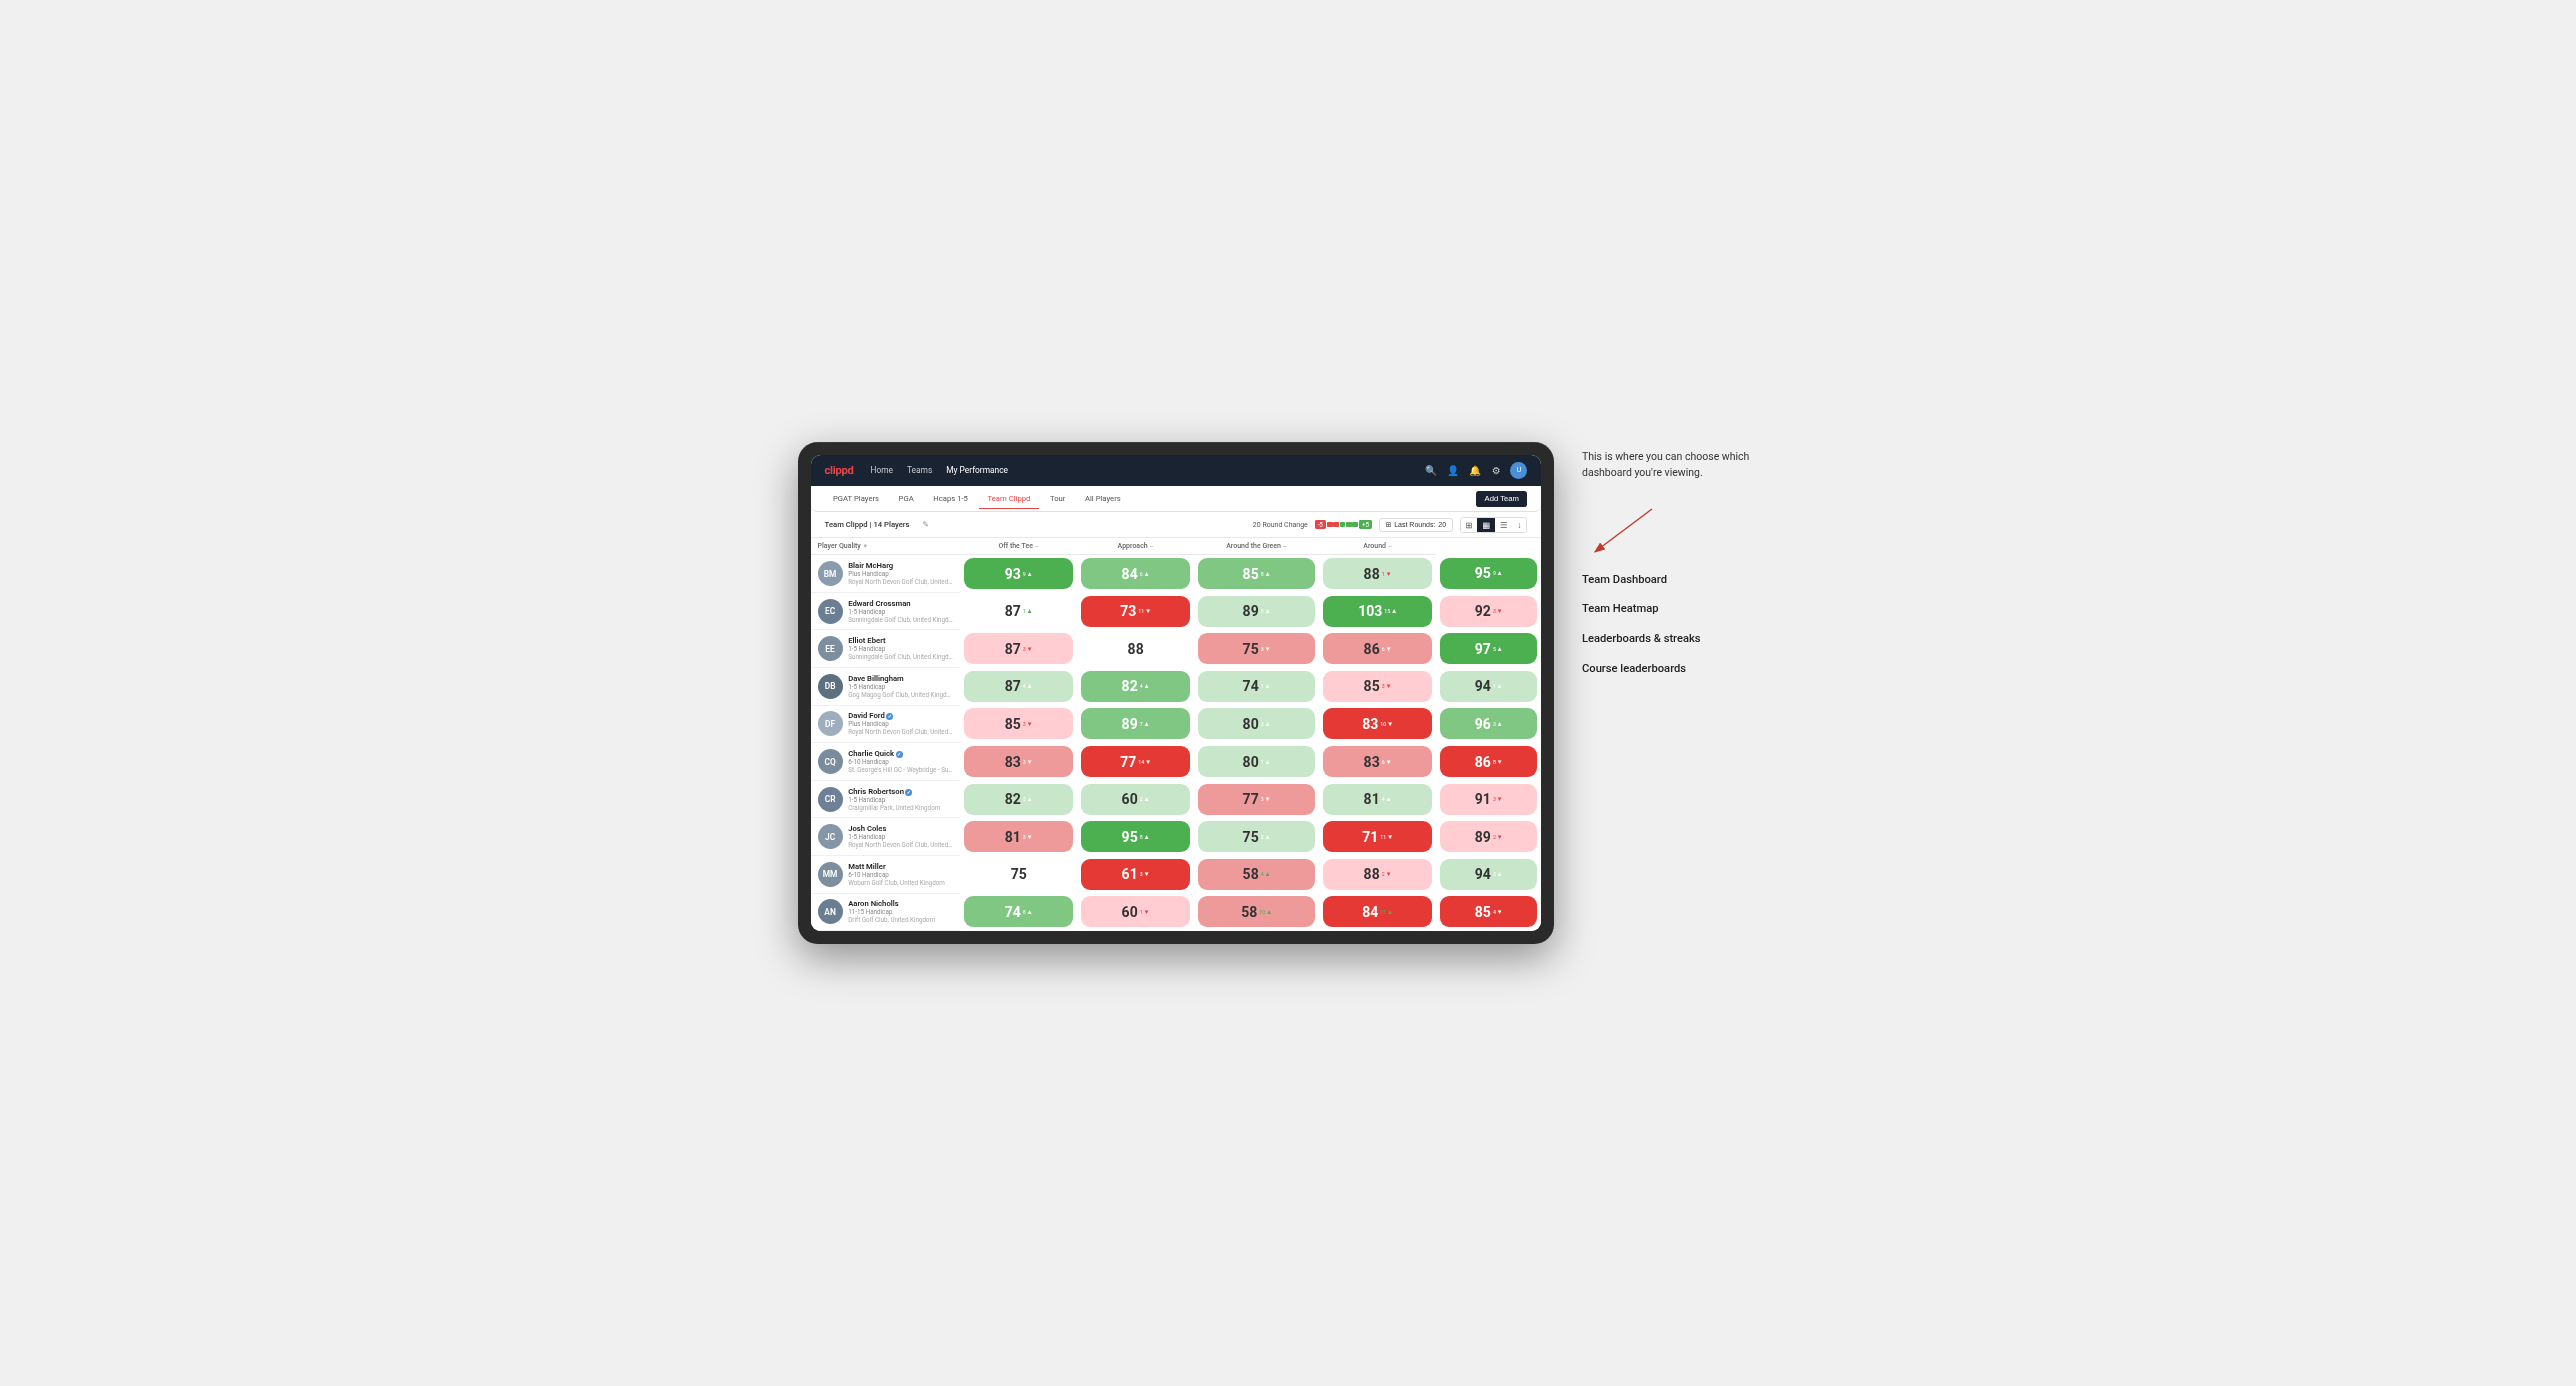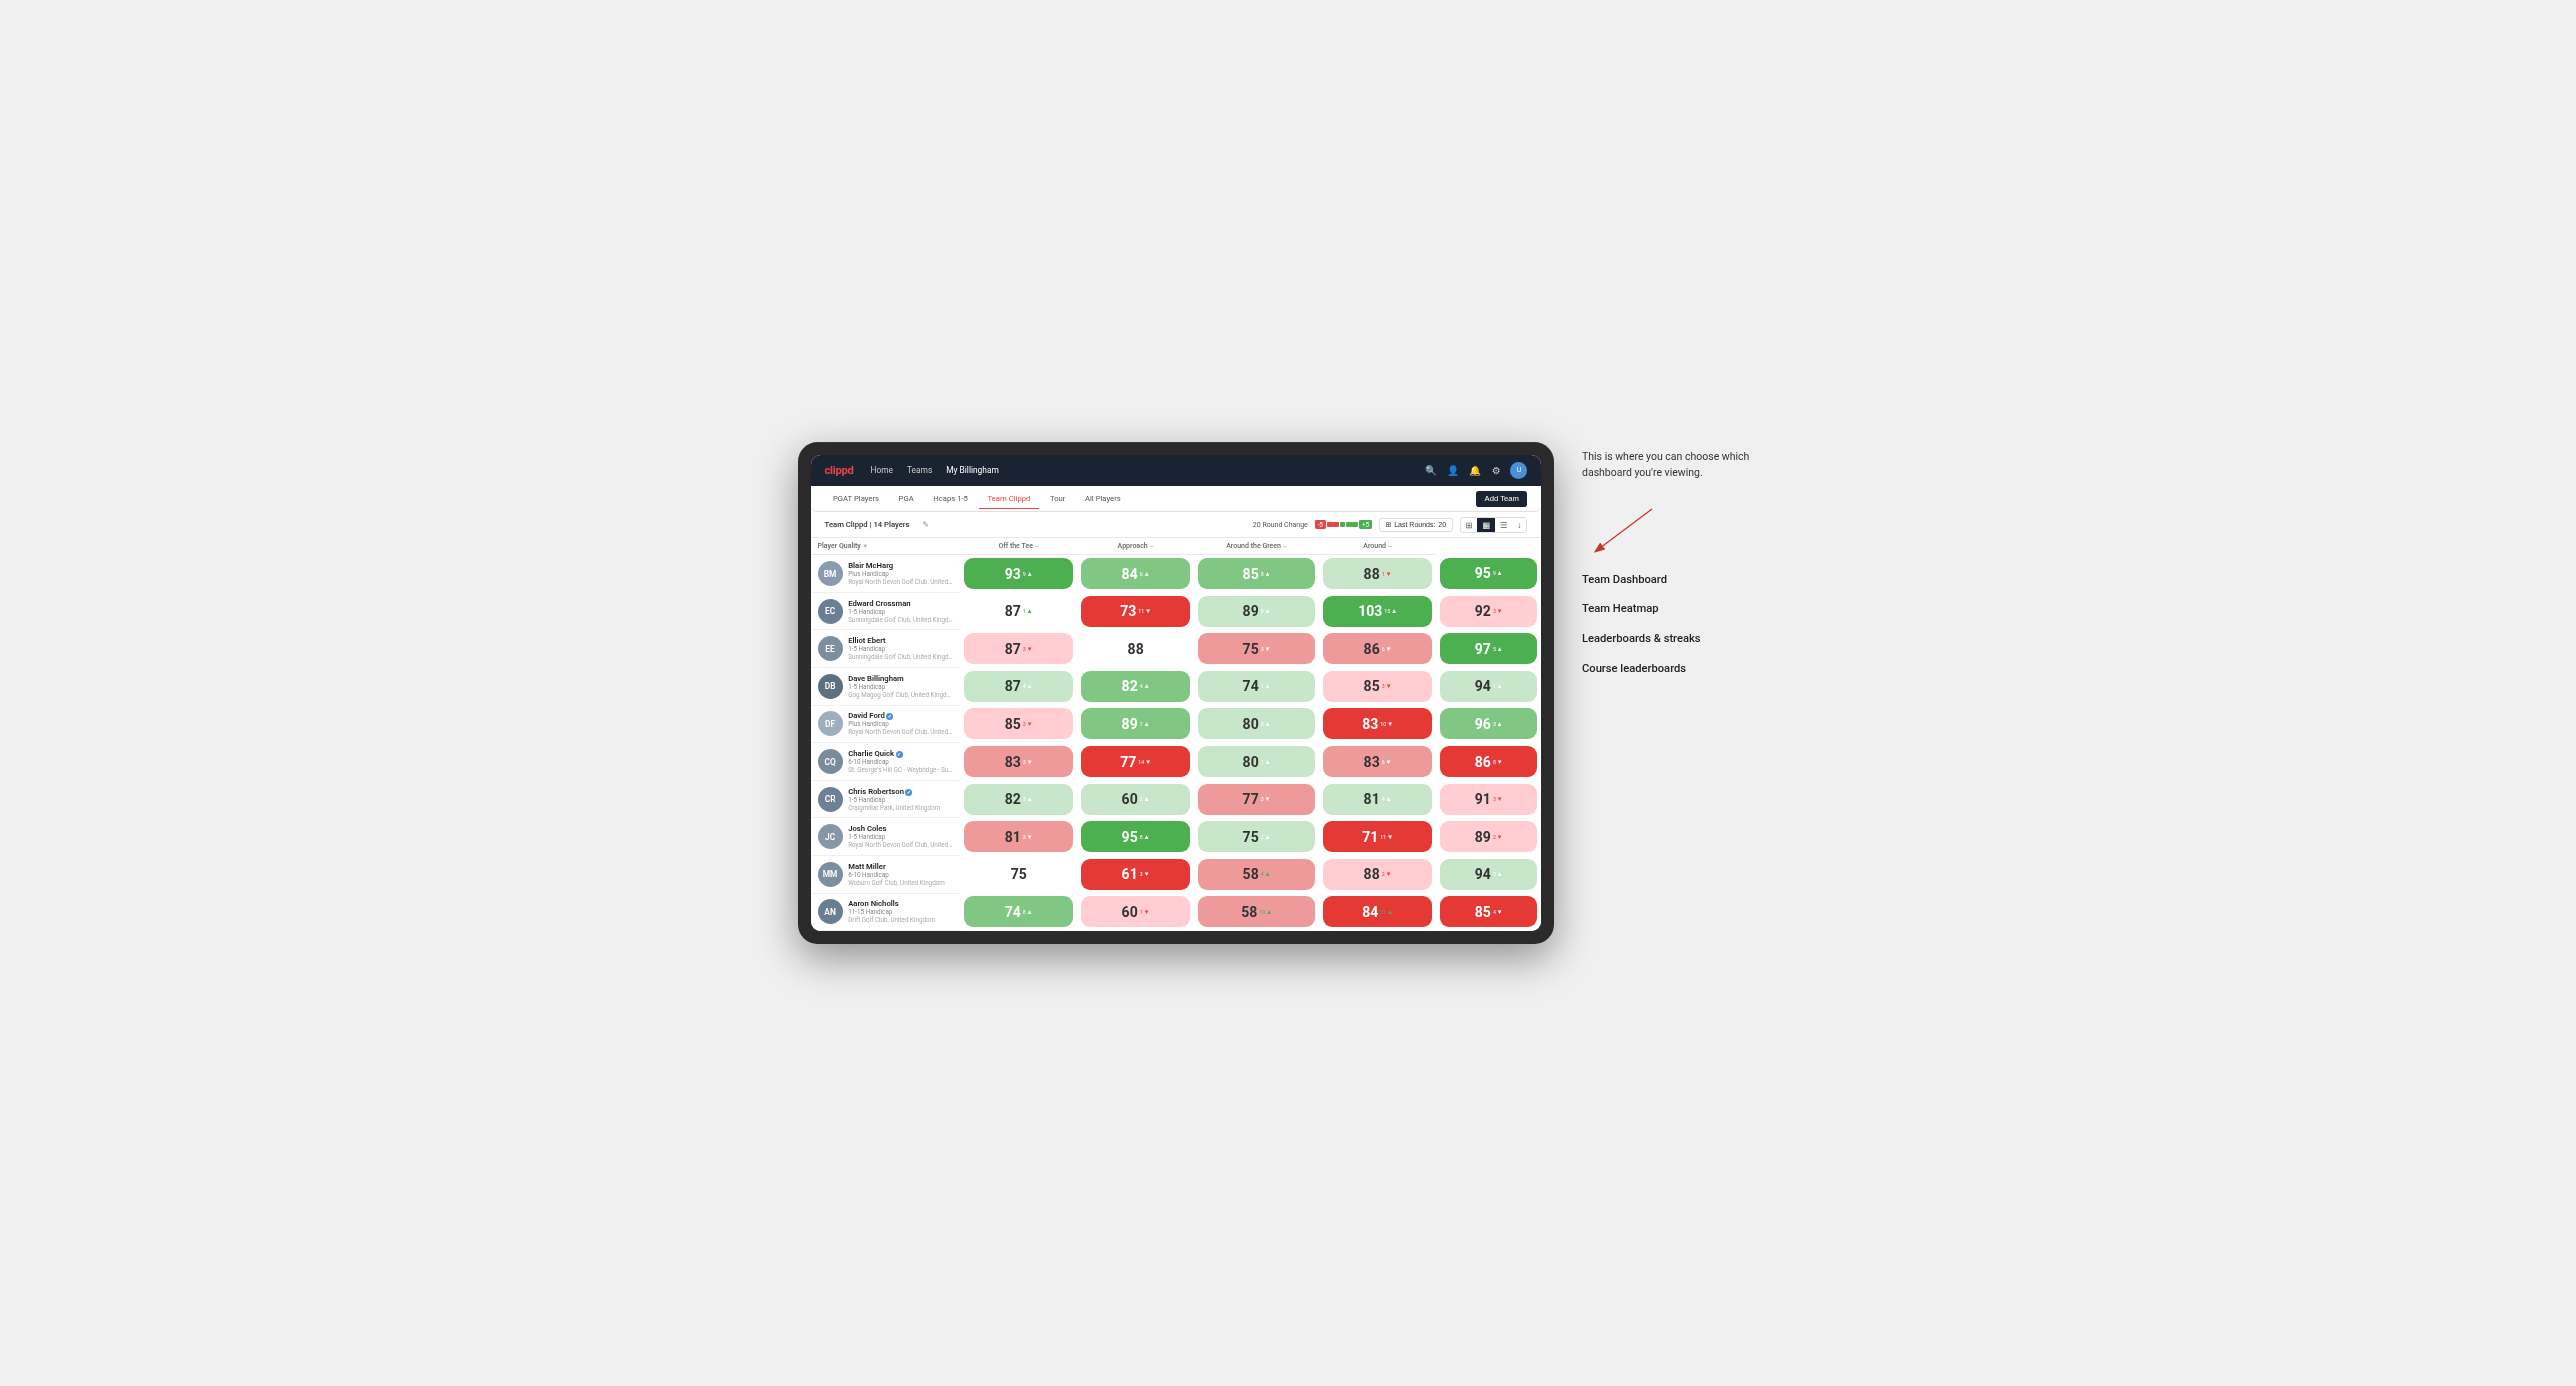--- a/index.html
+++ b/index.html
@@ -414,21 +414,21 @@
 <div class="page-wrapper">
 
   <div class="tablet-device">
     <div class="tablet-screen">
 
       <div class="nav-bar">
         <div class="nav-logo">clippd</div>
         <div class="nav-links">
           <a class="nav-link">Home</a>
           <a class="nav-link">Teams</a>
-          <a class="nav-link active">My Billingham</a>
+          <a class="nav-link active">My Performance</a>
         </div>
         <div class="nav-icons">
           <span class="nav-icon">🔍</span>
           <span class="nav-icon">👤</span>
           <span class="nav-icon">🔔</span>
           <span class="nav-icon">⚙</span>
           <div class="nav-avatar">U</div>
         </div>
       </div>
 

